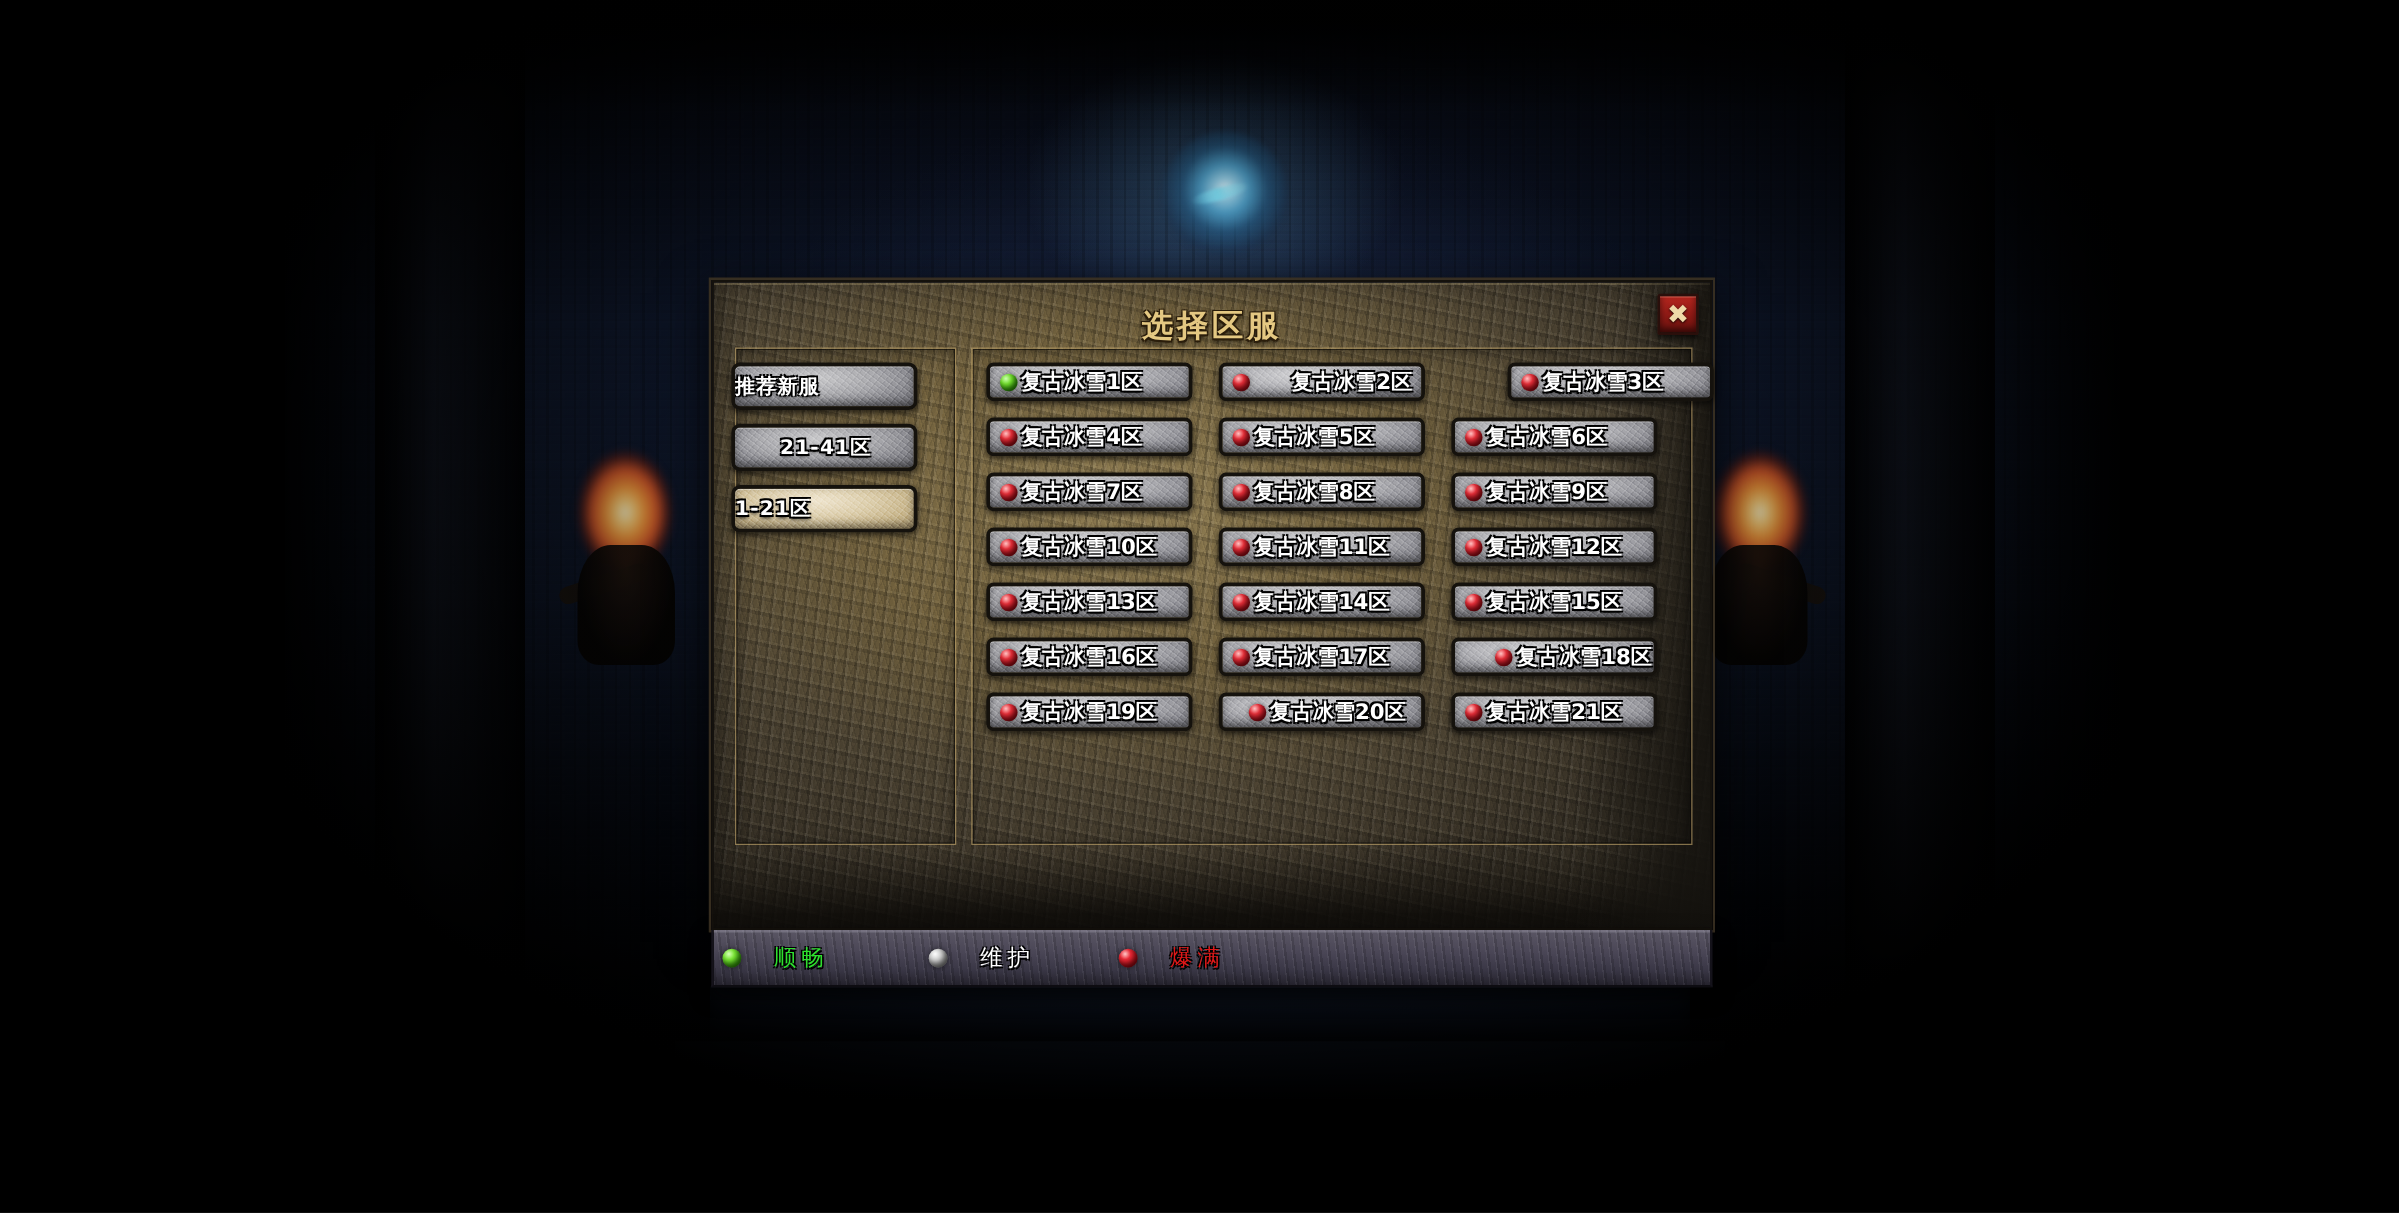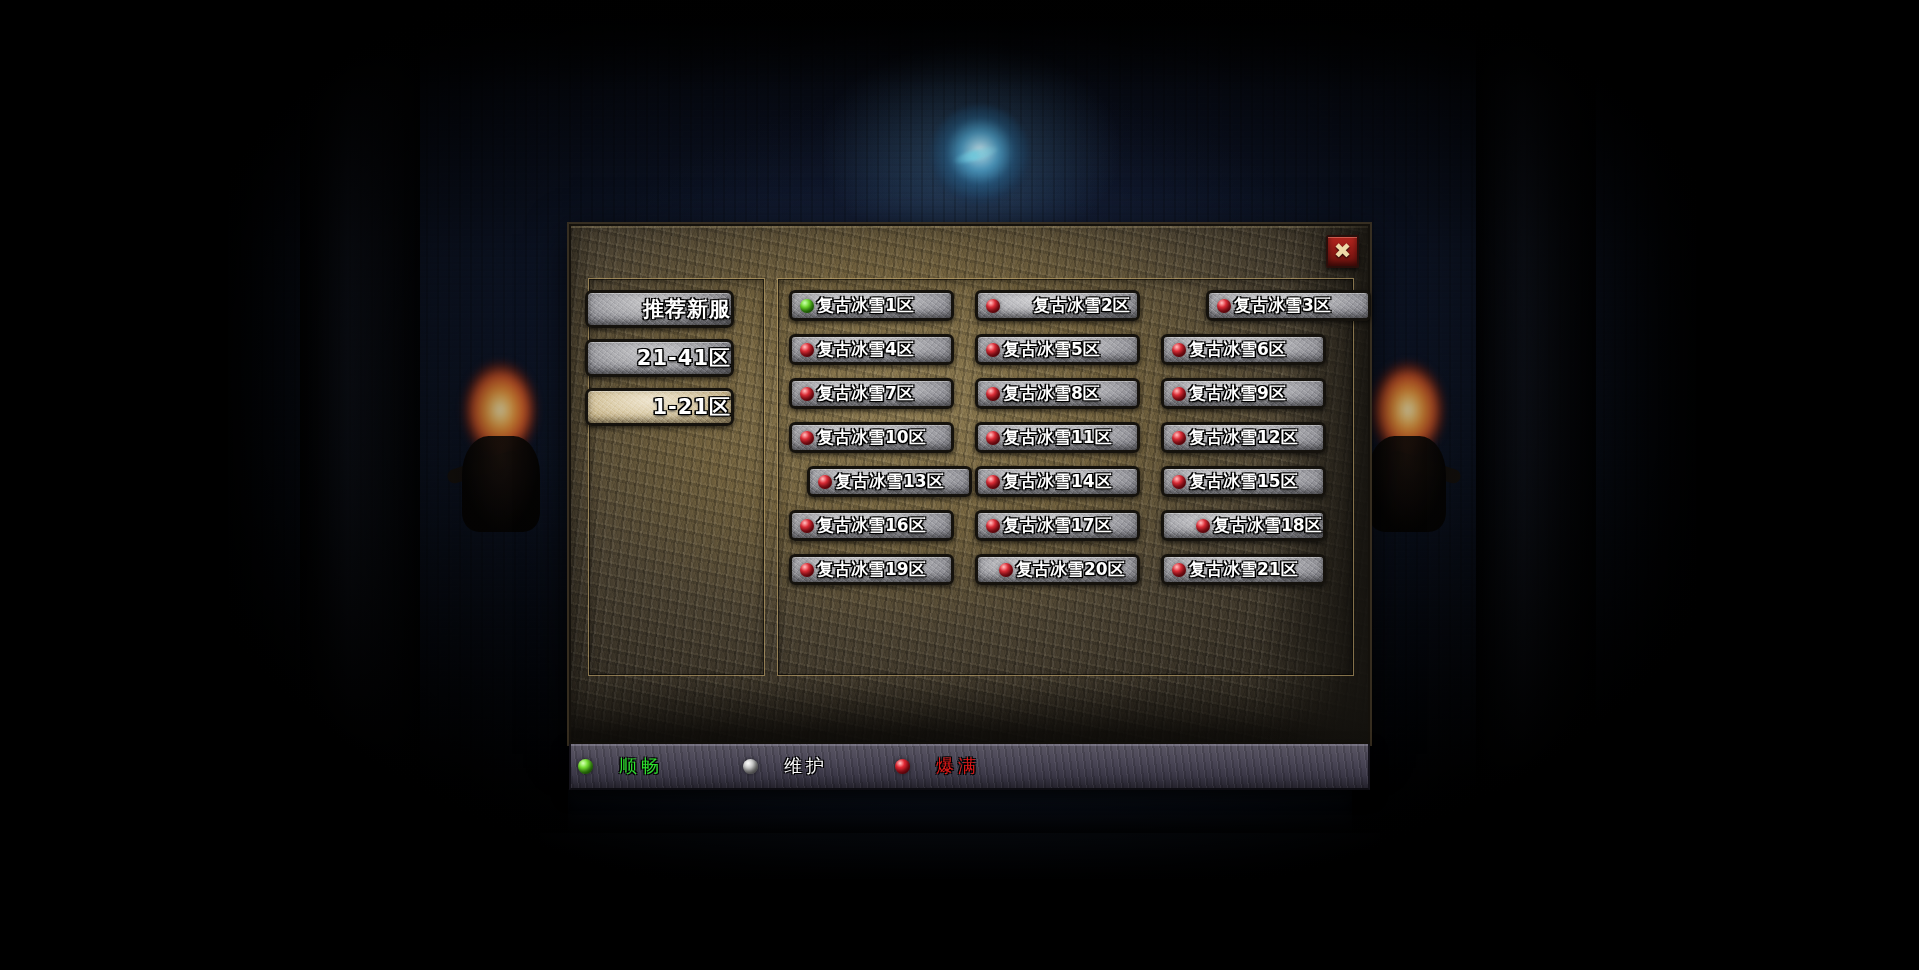--- a/index.html
+++ b/index.html
@@ -160,22 +160,22 @@
       0 2px 5px rgba(0,0,0,.65);
     cursor:pointer; overflow:hidden;
   }
   .stone-btn .tex{
     position:absolute; inset:0; pointer-events:none; opacity:.55; mix-blend-mode:overlay;
     background-image:
       repeating-linear-gradient(37deg, rgba(255,255,255,.22) 0 1px, rgba(0,0,0,.20) 1px 2px, rgba(0,0,0,0) 2px 4px),
       repeating-linear-gradient(-51deg, rgba(0,0,0,.18) 0 1px, rgba(255,255,255,.14) 1px 2px, rgba(0,0,0,0) 2px 5px);
   }
   .btn-label{
-    position:relative; z-index:2; width:100%; text-align:right;
-    font-size:21px; font-weight:700; color:#fff; letter-spacing:1px;
+    position:relative; z-index:2; width:100%; text-align:left;
+    font-size:16px; font-weight:700; color:#fff; letter-spacing:1px;
     text-shadow:-1.4px -1.4px 0 #000, 1.4px -1.4px 0 #000, -1.4px 1.4px 0 #000, 1.4px 1.4px 0 #000, 0 2px 3px rgba(0,0,0,.9);
   }
 
   
   .side-btn{
     left:14px; width:149px; height:38px;
     background:
       radial-gradient(ellipse 110px 32px at 45% 30%, #c9c9cb 0%, #a9a9ad 44%, #86868c 75%, #6e6e74 100%);
   }
   .side-btn.active{
@@ -250,20 +250,21 @@
     <div class="step s3"></div>
   </div>
 
   <div class="vig"></div>
 </div>
 
 <div id="dialog">
   <div class="grain"></div>
   <div class="rim"></div>
 
+  <div id="title">选择区服</div>
 
   <div id="close-btn">
     <span class="x">✖</span>
   </div>
 
   <div class="well" id="sidebar-well"></div>
   <div class="well" id="servers-well"></div>
 
   <div id="sidebar-buttons">
       <div class="stone-btn side-btn" style="top: 64px;">
@@ -333,21 +334,21 @@
       <div class="stone-btn srv-btn" style="left: 404px; top: 196px;">
         <span class="tex"></span>
         <span class="orb red"></span>
         <span class="btn-label">复古冰雪11区</span>
       </div>
       <div class="stone-btn srv-btn" style="left: 590px; top: 196px;">
         <span class="tex"></span>
         <span class="orb red"></span>
         <span class="btn-label">复古冰雪12区</span>
       </div>
-      <div class="stone-btn srv-btn" style="left: 236px; top: 240px;">
+      <div class="stone-btn srv-btn" style="left: 218px; top: 240px;">
         <span class="tex"></span>
         <span class="orb red"></span>
         <span class="btn-label">复古冰雪13区</span>
       </div>
       <div class="stone-btn srv-btn" style="left: 404px; top: 240px;">
         <span class="tex"></span>
         <span class="orb red"></span>
         <span class="btn-label">复古冰雪14区</span>
       </div>
       <div class="stone-btn srv-btn" style="left: 590px; top: 240px;">

